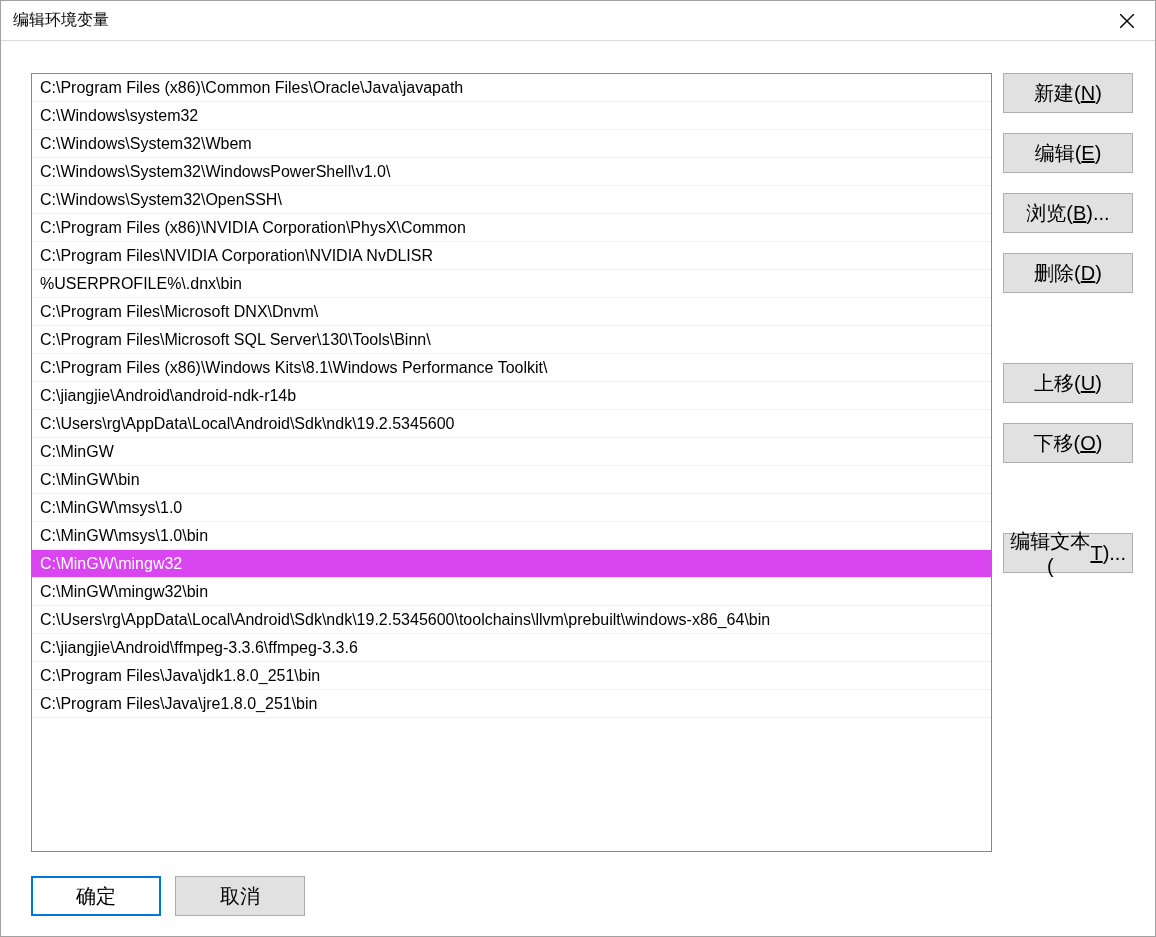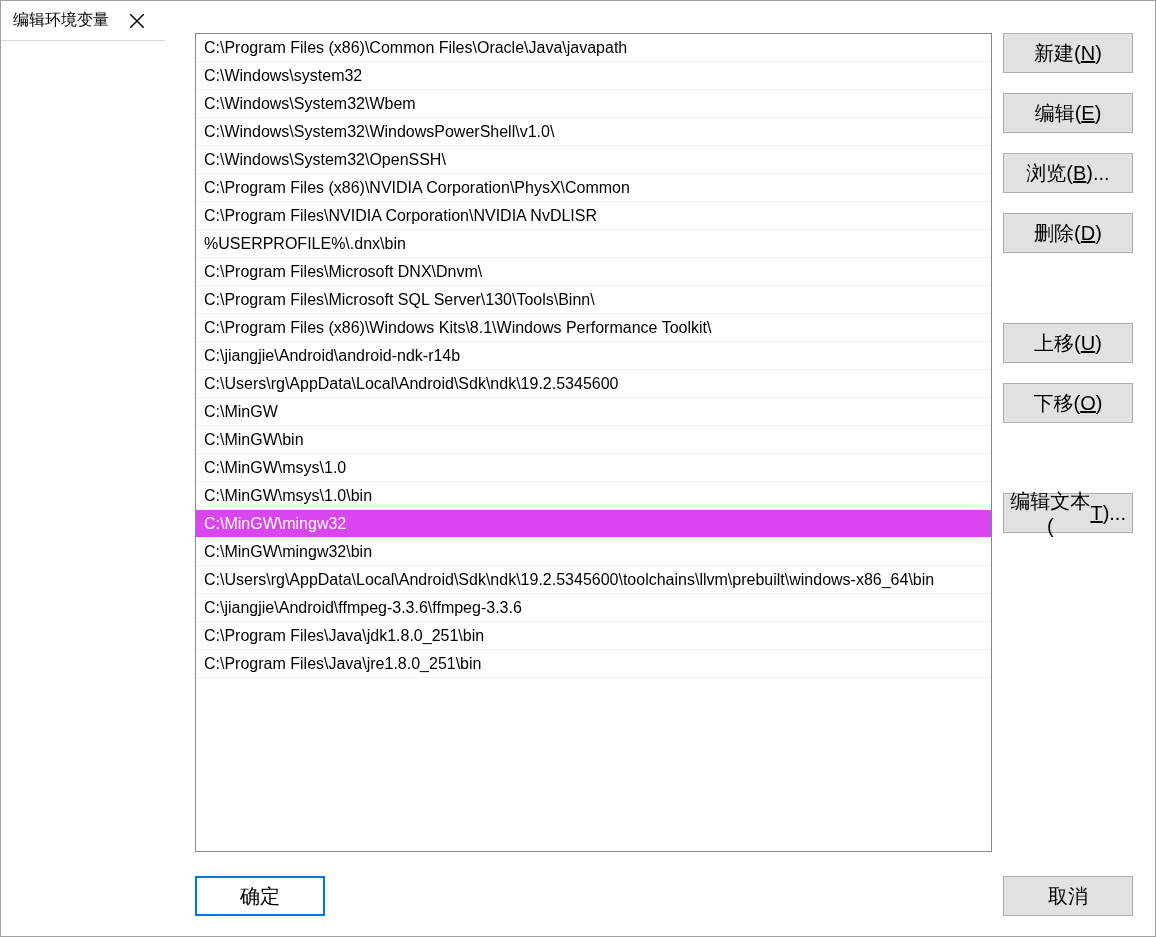--- a/index.html
+++ b/index.html
@@ -9,20 +9,21 @@
     font-family: "Microsoft YaHei", "Segoe UI", Tahoma, sans-serif;
     font-size: 15px;
     background: #ffffff;
     color: #000;
     overflow: hidden;
   }
   .window {
     width: 1156px; height: 937px;
     border: 1px solid #a0a0a0;
     display: flex;
+    flex-direction: column;
     background: #ffffff;
   }
   .titlebar {
     height: 40px;
     display: flex;
     align-items: center;
     justify-content: space-between;
     padding: 0 0 0 12px;
     border-bottom: 1px solid #d9d9d9;
   }
@@ -79,22 +80,22 @@
     cursor: pointer;
     display: flex;
     align-items: center;
     justify-content: center;
     margin-bottom: 20px;
   }
   .btn .ul { text-decoration: underline; }
   .gap-after { margin-bottom: 70px; }
   .bottom-row {
     display: flex;
-    justify-content: space-between;
-    gap: 2px;
+    justify-content: flex-start;
+    gap: 14px;
     margin-top: 24px;
   }
   .bottom-row .btn {
     width: 130px;
     margin-bottom: 0;
   }
   .btn.primary {
     background: #ffffff;
     border: 2px solid #0078d7;
   }

